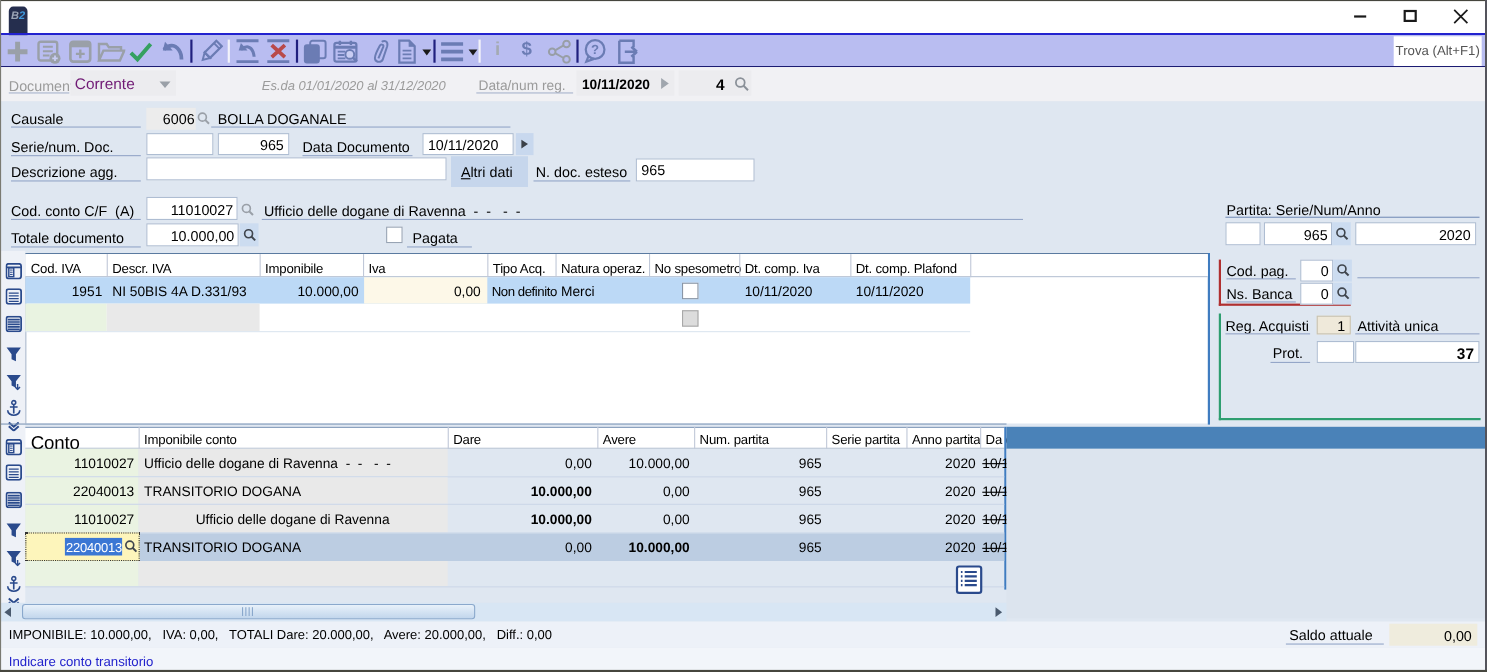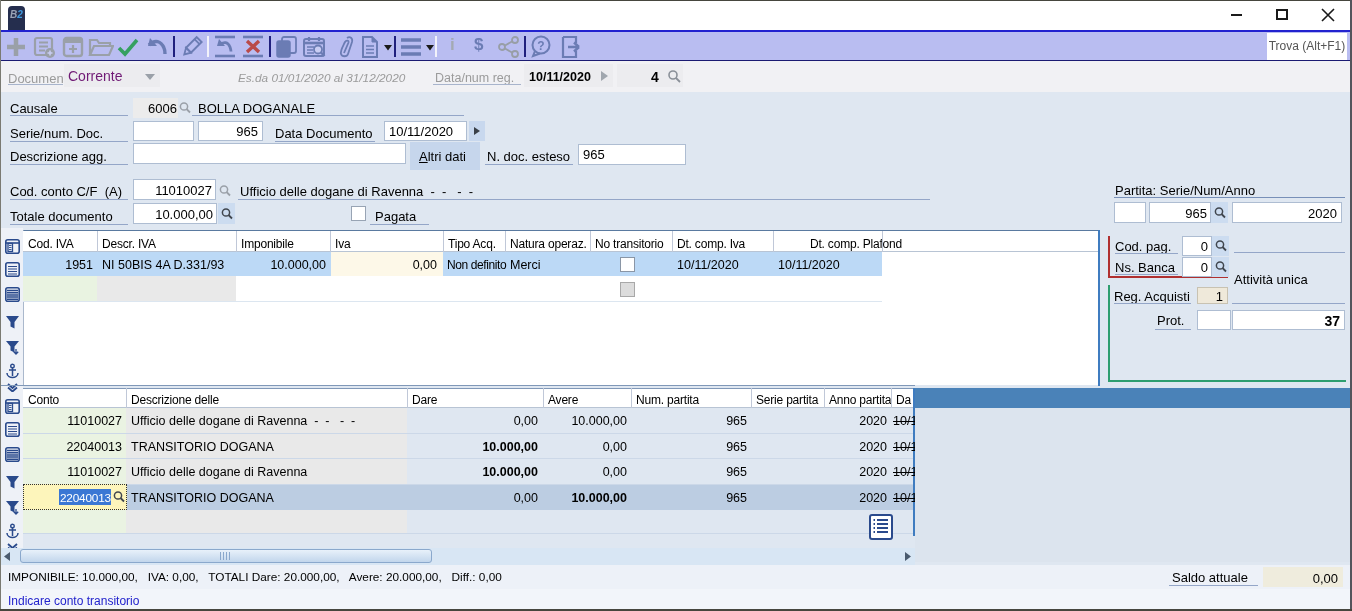--- a/index.html
+++ b/index.html
@@ -367,25 +367,25 @@
       <div style="position:absolute;left:102px;top:237px;font-size:12px;letter-spacing:-0.2px;color:#000;white-space:nowrap;">Descr. IVA</div>
       <div style="position:absolute;left:97px;top:231px;width:1px;height:21px;background:#c0c8d8;"></div>
       <div style="position:absolute;left:241px;top:237px;font-size:12px;letter-spacing:-0.2px;color:#000;white-space:nowrap;">Imponibile</div>
       <div style="position:absolute;left:236px;top:231px;width:1px;height:21px;background:#c0c8d8;"></div>
       <div style="position:absolute;left:335px;top:237px;font-size:12px;letter-spacing:-0.2px;color:#000;white-space:nowrap;">Iva</div>
       <div style="position:absolute;left:330px;top:231px;width:1px;height:21px;background:#c0c8d8;"></div>
       <div style="position:absolute;left:448px;top:237px;font-size:12px;letter-spacing:-0.2px;color:#000;white-space:nowrap;">Tipo Acq.</div>
       <div style="position:absolute;left:443px;top:231px;width:1px;height:21px;background:#c0c8d8;"></div>
       <div style="position:absolute;left:510px;top:237px;font-size:12px;letter-spacing:-0.2px;color:#000;white-space:nowrap;">Natura operaz.</div>
       <div style="position:absolute;left:505px;top:231px;width:1px;height:21px;background:#c0c8d8;"></div>
-      <div style="position:absolute;left:595px;top:237px;font-size:12px;letter-spacing:-0.2px;color:#000;white-space:nowrap;">No transitorio</div>
+      <div style="position:absolute;left:595px;top:237px;font-size:12px;letter-spacing:-0.2px;color:#000;white-space:nowrap;">No spesometro</div>
       <div style="position:absolute;left:590px;top:231px;width:1px;height:21px;background:#c0c8d8;"></div>
       <div style="position:absolute;left:677px;top:237px;font-size:12px;letter-spacing:-0.2px;color:#000;white-space:nowrap;">Dt. comp. Iva</div>
       <div style="position:absolute;left:672px;top:231px;width:1px;height:21px;background:#c0c8d8;"></div>
-      <div style="position:absolute;left:778px;top:237px;font-size:12px;letter-spacing:-0.2px;color:#000;white-space:nowrap;margin-left:32px;">Dt. comp. Plafond</div>
+      <div style="position:absolute;left:778px;top:237px;font-size:12px;letter-spacing:-0.2px;color:#000;white-space:nowrap;">Dt. comp. Plafond</div>
       <div style="position:absolute;left:773px;top:231px;width:1px;height:21px;background:#c0c8d8;"></div>
       <div style="position:absolute;left:887px;top:237px;font-size:12px;letter-spacing:-0.2px;color:#000;white-space:nowrap;"></div>
       <div style="position:absolute;left:882px;top:231px;width:1px;height:21px;background:#c0c8d8;"></div>
       <div style="position:absolute;left:23px;top:252px;width:859px;height:24px;background:#bcd9f6;"></div>
       <div style="position:absolute;left:331px;top:252px;width:112px;height:24px;background:#fdf8e8;"></div>
       <div style="position:absolute;left:27px;top:258px;width:66px;text-align:right;font-size:12.5px;color:#000;">1951</div>
       <div style="position:absolute;left:102px;top:258px;width:130px;text-align:left;font-size:12.5px;color:#000;">NI 50BIS 4A D.331/93</div>
       <div style="position:absolute;left:240px;top:258px;width:86px;text-align:right;font-size:12.5px;color:#000;">10.000,00</div>
       <div style="position:absolute;left:334px;top:258px;width:103px;text-align:right;font-size:12.5px;color:#000;">0,00</div>
       <div style="position:absolute;left:447px;top:258px;width:80px;text-align:left;font-size:12.5px;color:#000;"><span style="font-size:12px;letter-spacing:-0.4px;">Non definito</span></div>
@@ -422,32 +422,32 @@
       <circle cx="6" cy="5.5" r="3.6" fill="none" stroke="#40464e" stroke-width="1.5"></circle>
       <path d="M8.5,8 L12,11.5" stroke="#40464e" stroke-width="1.8"></path>
     </svg>
 
   <div class="abs" style="left:1108px;top:285px;width:2px;height:97px;background:#2e9e70;"></div>
   <div class="abs" style="left:1108px;top:380px;width:238px;height:2px;background:#2e9e70;"></div>
   <div class="abs lbl" style="left:1114px;top:289px;">Reg. Acquisti</div>
   <div class="ul" style="left:1114px;top:303px;width:77px;"></div>
   <div class="abs" style="left:1197px;top:287px;width:31px;height:17px;background:#efe9da;border:1px solid #c8c2b2;"></div>
   <div class="abs" style="left:1197px;top:289px;width:26px;text-align:right;font-size:13px;">1</div>
-  <div class="abs lbl" style="left:1234px;top:272px;">Attività unica</div>
+  <div class="abs lbl" style="left:1234px;top:289px;">Attività unica</div>
   <div class="ul" style="left:1232px;top:303px;width:113px;"></div>
   <div class="abs lbl b" style="left:1157px;top:313px;">Prot.</div>
   <div class="ul" style="left:1155px;top:329px;width:36px;"></div>
   <div class="inp" style="left:1197px;top:310px;width:34px;height:20px;"></div>
   <div class="inp" style="left:1232px;top:310px;width:113px;height:20px;"></div>
   <div class="abs" style="left:1232px;top:313px;width:108px;text-align:right;font-size:14px;font-weight:bold;">37</div>
 
   <div id="botgrid" class="abs" style="left:0;top:0;">
       <div style="position:absolute;left:23px;top:388px;width:890px;height:20px;background:#fff;border-bottom:1px solid #b8c4d4;border-top:1px solid #8098b8;"></div>
-      <div style="position:absolute;left:28px;top:393px;font-size:12px;letter-spacing:-0.2px;color:#000;white-space:nowrap;">Conto</div>
-      <div style="position:absolute;left:131px;top:393px;font-size:12px;letter-spacing:-0.2px;color:#000;white-space:nowrap;">Descrizione delle</div>
+      <div style="position:absolute;left:28px;top:393px;font-size:17px;letter-spacing:-0.2px;color:#000;white-space:nowrap;">Conto</div>
+      <div style="position:absolute;left:131px;top:393px;font-size:12px;letter-spacing:-0.2px;color:#000;white-space:nowrap;">Imponibile conto</div>
       <div style="position:absolute;left:126px;top:388px;width:1px;height:20px;background:#c0c8d8;"></div>
       <div style="position:absolute;left:412px;top:393px;font-size:12px;letter-spacing:-0.2px;color:#000;white-space:nowrap;">Dare</div>
       <div style="position:absolute;left:407px;top:388px;width:1px;height:20px;background:#c0c8d8;"></div>
       <div style="position:absolute;left:548px;top:393px;font-size:12px;letter-spacing:-0.2px;color:#000;white-space:nowrap;">Avere</div>
       <div style="position:absolute;left:543px;top:388px;width:1px;height:20px;background:#c0c8d8;"></div>
       <div style="position:absolute;left:636px;top:393px;font-size:12px;letter-spacing:-0.2px;color:#000;white-space:nowrap;">Num. partita</div>
       <div style="position:absolute;left:631px;top:388px;width:1px;height:20px;background:#c0c8d8;"></div>
       <div style="position:absolute;left:756px;top:393px;font-size:12px;letter-spacing:-0.2px;color:#000;white-space:nowrap;">Serie partita</div>
       <div style="position:absolute;left:751px;top:388px;width:1px;height:20px;background:#c0c8d8;"></div>
       <div style="position:absolute;left:829px;top:393px;font-size:12px;letter-spacing:-0.2px;color:#000;white-space:nowrap;">Anno partita</div>
@@ -472,21 +472,21 @@
       <div style="position:absolute;left:131px;top:440px;width:270px;text-align:left;font-size:12.5px;color:#000;">TRANSITORIO DOGANA</div>
       <div style="position:absolute;left:430px;top:440px;width:108px;text-align:right;font-size:12.5px;color:#000;font-weight:bold;">10.000,00</div>
       <div style="position:absolute;left:520px;top:440px;width:107px;text-align:right;font-size:12.5px;color:#000;">0,00</div>
       <div style="position:absolute;left:640px;top:440px;width:107px;text-align:right;font-size:12.5px;color:#000;">965</div>
       <div style="position:absolute;left:780px;top:440px;width:107px;text-align:right;font-size:12.5px;color:#000;">2020</div>
       <div style="position:absolute;left:893px;top:440px;font-size:12.5px;text-decoration:line-through;">10/1</div>
       <div style="position:absolute;left:23px;top:459px;width:103px;height:25px;background:#eaf3e2;"></div>
       <div style="position:absolute;left:126px;top:459px;width:281px;height:25px;background:#e9e9e9;"></div>
       <div style="position:absolute;left:23px;top:484px;width:890px;height:1px;background:#ccd8e8;"></div>
       <div style="position:absolute;left:27px;top:465px;width:95px;text-align:right;font-size:12.5px;color:#000;">11010027</div>
-      <div style="position:absolute;left:131px;top:465px;width:270px;text-align:left;font-size:12.5px;color:#000;">Ufficio delle dogane di Ravenna</div>
+      <div style="position:absolute;left:131px;top:465px;width:270px;text-align:center;font-size:12.5px;color:#000;">Ufficio delle dogane di Ravenna</div>
       <div style="position:absolute;left:430px;top:465px;width:108px;text-align:right;font-size:12.5px;color:#000;font-weight:bold;">10.000,00</div>
       <div style="position:absolute;left:520px;top:465px;width:107px;text-align:right;font-size:12.5px;color:#000;">0,00</div>
       <div style="position:absolute;left:640px;top:465px;width:107px;text-align:right;font-size:12.5px;color:#000;">965</div>
       <div style="position:absolute;left:780px;top:465px;width:107px;text-align:right;font-size:12.5px;color:#000;">2020</div>
       <div style="position:absolute;left:893px;top:465px;font-size:12.5px;text-decoration:line-through;">10/1</div>
       <div style="position:absolute;left:126px;top:485px;width:787px;height:25px;background:#bccde2;"></div>
       <div style="position:absolute;left:23px;top:484px;width:104px;height:26px;background:#fdf5bb;border:1px dotted #333;"></div>
       <div style="position:absolute;left:59px;top:489px;width:52px;height:16px;background:#3b77d4;"></div>
       <div style="position:absolute;left:60px;top:491px;font-size:11.8px;letter-spacing:-0.2px;color:#fff;">22040013</div>
       <svg style="position:absolute;left:112px;top:490px;" width="14" height="14">

